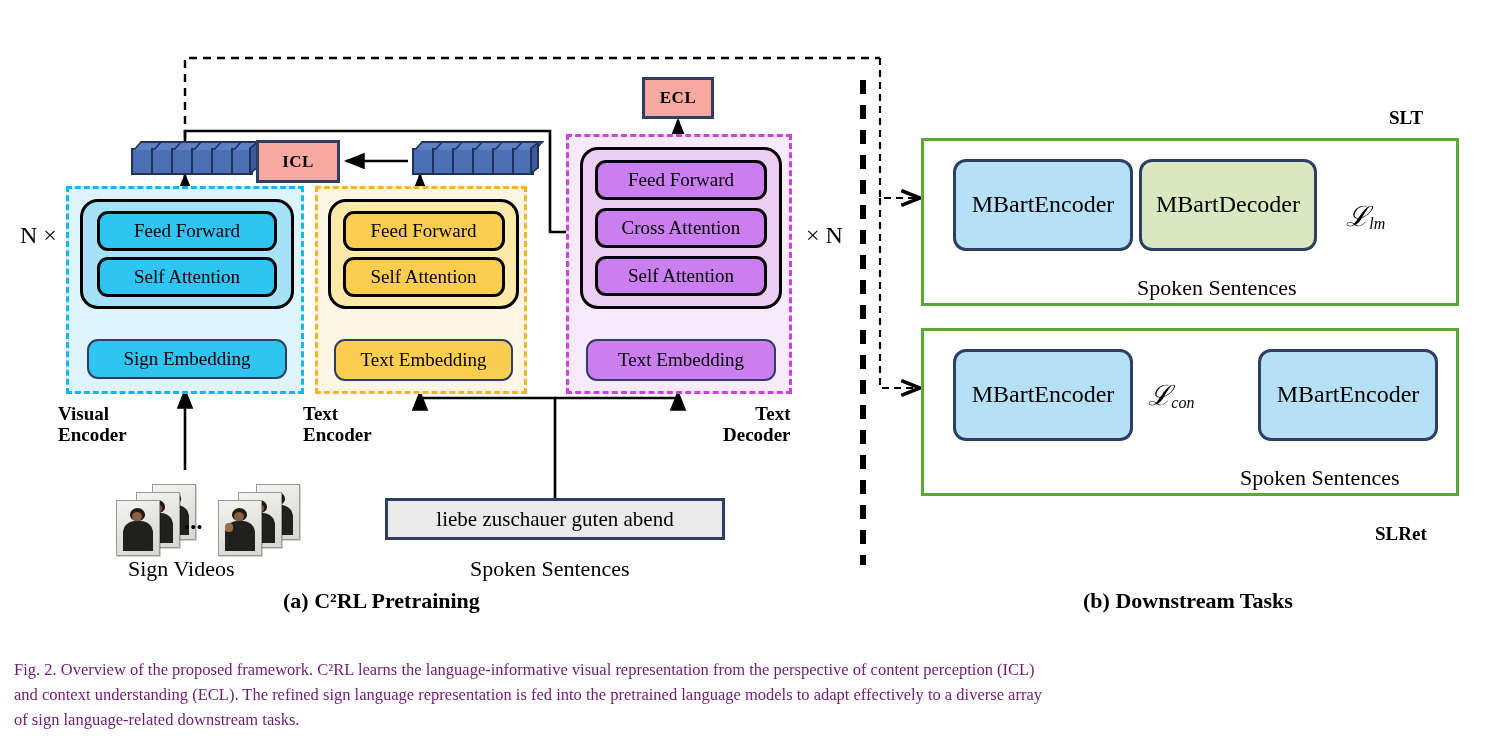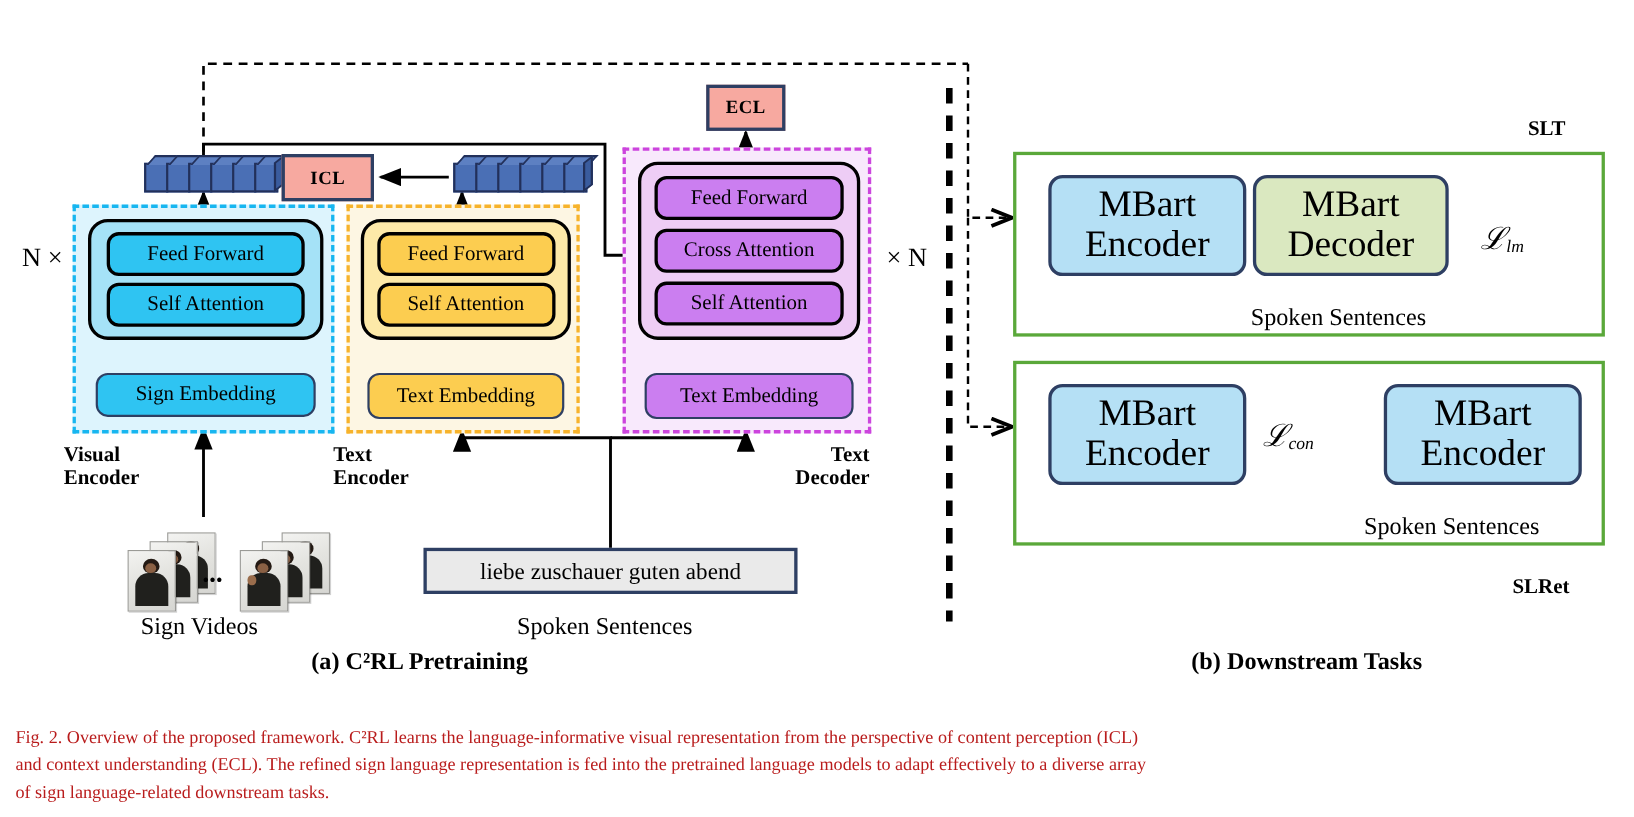--- a/index.html
+++ b/index.html
@@ -193,24 +193,24 @@
   .green-panel {
     box-sizing: border-box;
     border: 3px solid #5aa83a;
     background: #ffffff;
   }
   .mbart-box {
     box-sizing: border-box;
     border: 3px solid #2e3f63;
     border-radius: 13px;
     display: flex;
-    flex-direction: column;
+    flex-direction: row;
     align-items: center;
     justify-content: center;
-    font-size: 34px;
+    font-size: 24px;
     line-height: 1.08;
     font-family: "Liberation Serif", serif;
     white-space: nowrap;
   }
   .mbart-enc { background: #b5e0f5; }
   .mbart-dec { background: #dae8c0; }
 
   .loss-math {
     font-family: "Liberation Serif", serif;
     font-style: italic;
@@ -220,21 +220,21 @@
   .loss-math .sub { font-size: 16px; vertical-align: -3px; }
   .cal { font-size: 28px; }
 
   
   .caption {
     position: absolute;
     font-family: "Liberation Serif", serif;
     font-size: 16.5px;
     line-height: 1.5;
     text-align: justify;
-    color: #b91c1c;
+    color: #701a75;
   }
 
   
   svg.over { position:absolute; left:0; top:0; width:1485px; height:743px; pointer-events:none; }
 </style>
 </head>
 <body>
 
 <div id="stage">
 

